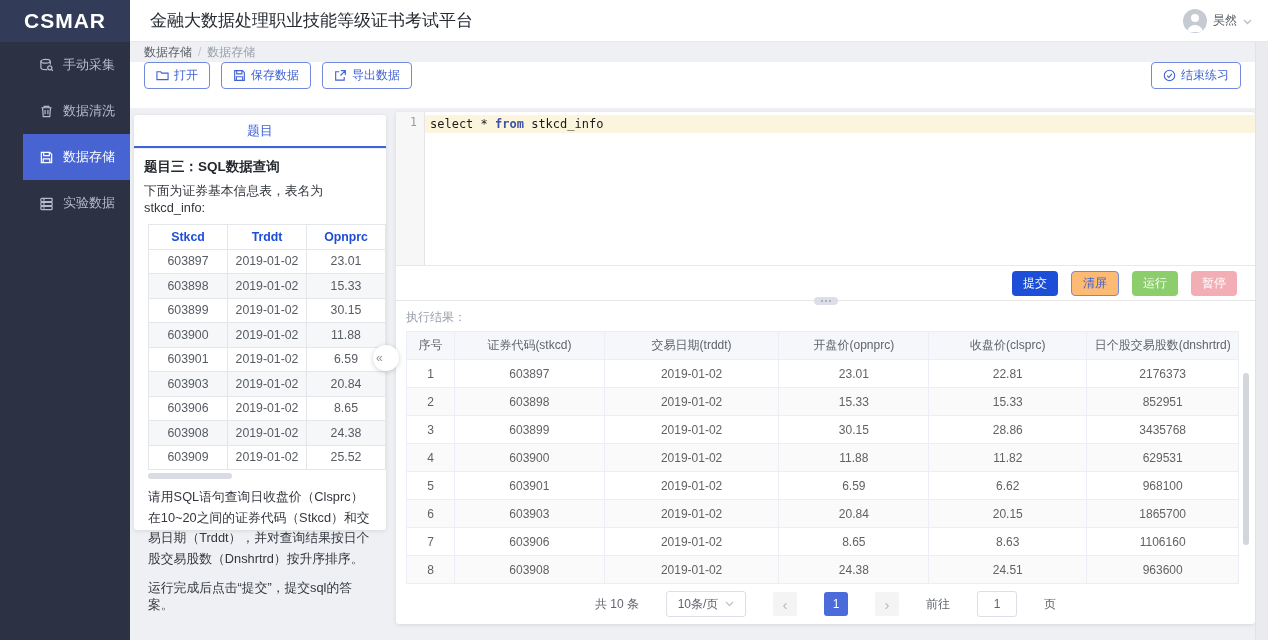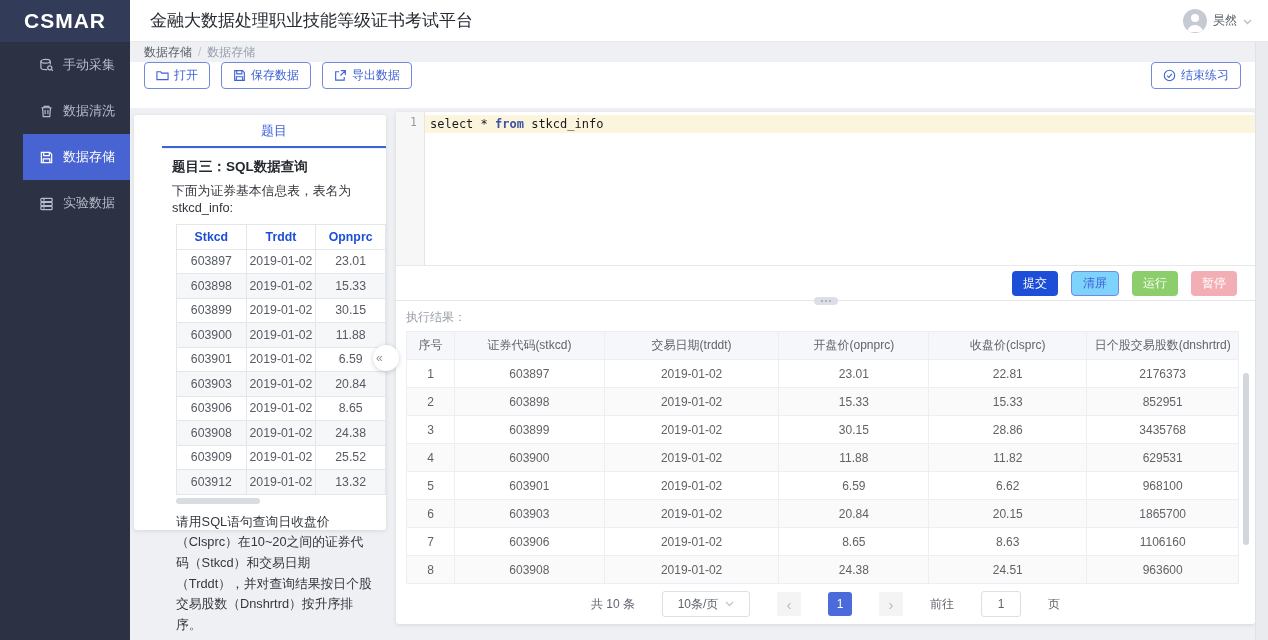--- a/index.html
+++ b/index.html
@@ -37,21 +37,21 @@
            border-radius:4px; height:27px; padding:0 11px; font-size:12px; margin-right:11px; cursor:pointer;
            font-family:inherit; }
   .o-btn svg { width:13px; height:13px; }
   .spacer { flex:1; }
   .finish-btn { margin-right:0; }
 
   .content { height:532px; margin-right:13px; display:flex; padding:4px 0 0 4px; gap:10px; }
 
   
   .q-card { width:252px; height:415px; margin-top:3px; background:#fff; border-radius:3px;
-            box-shadow:0 1px 4px rgba(0,0,0,.10); position:relative; flex-shrink:0;padding-left:28px; }
+            box-shadow:0 1px 4px rgba(0,0,0,.10); position:relative; flex-shrink:0; }
   .tabs { display:flex; height:34px; border-bottom:1px solid #ebeef5; }
   .tab { flex:1; display:flex; align-items:center; justify-content:center; font-size:13px; color:#9aa0a8; cursor:pointer; }
   .tab.active { color:#3f62d6; border-bottom:2px solid #3f62d6; }
   .q-title { font-weight:bold; font-size:13.5px; color:#24282e; padding:9px 10px 2px 10px; }
   .q-intro { font-size:12.8px; color:#33373d; padding:5px 10px 9px 10px; }
   .q-table { border-collapse:collapse; margin-left:14px; width:calc(100% - 14px); table-layout:fixed; }
   .q-table th, .q-table td { border:1px solid #e3e6eb; height:24.5px; text-align:center; font-size:12.3px; }
   .q-table th { font-weight:bold; color:#1d4ed8; }
   .q-table td { color:#565b63; }
   .q-table tbody tr:nth-child(even) { background:#f6f7f9; }
@@ -69,21 +69,21 @@
   .ed-gutter { width:29px; background:#f7f7f7; border-right:1px solid #e5e5e5; font-size:11.5px; color:#9a9a9a;
                text-align:right; padding:3px 7px 0 0; }
   .ed-code { flex:1; padding-top:3px; cursor:text; }
   .active-line { height:18px; background:#fcf5dd; display:flex; align-items:center; padding-left:5px;
                  font-size:12px; color:#1a1a1a; white-space:pre; }
   .kw { font-weight:bold; color:#3f51a5; }
 
   .actions { height:34px; display:flex; align-items:center; justify-content:flex-end; gap:13px; padding-right:18px; }
   .a-btn { height:25px; padding:0 11px; border:none; border-radius:4px; color:#fff; font-size:12px; cursor:pointer; font-family:inherit; }
   .btn-submit { background:#1d4ed8; }
-  .btn-clear { background:#7dd3fc; border:1px solid #6f8ae0; color:#3f62d6; }
+  .btn-clear { background:#fdba74; border:1px solid #6f8ae0; color:#3f62d6; }
   .btn-run { background:#8bce6b; }
   .btn-pause { background:#f3aeb5; }
 
   .results { flex:1; border-top:1px solid #e6e6e6; position:relative; display:flex; flex-direction:column; }
   .drag-pill { position:absolute; left:50%; top:-4px; transform:translateX(-50%); width:24px; height:8px;
                background:#dcdfe5; border-radius:4px; display:flex; align-items:center; justify-content:center; gap:2px; cursor:row-resize; }
   .drag-pill i { width:2px; height:2px; border-radius:50%; background:#9da2ab; }
   .r-label { font-size:12px; color:#9aa0a8; margin:8px 0 5px 10px; }
   .r-wrap { margin:0 16px 0 10px; position:relative; }
   .r-table { border-collapse:collapse; width:100%; table-layout:fixed; }
@@ -92,21 +92,21 @@
   .r-table td { color:#606266; }
   .r-table tbody tr:nth-child(even) { background:#fafafa; }
   .r-table th:first-child { width:48px; }
   .r-table th:nth-child(2) { width:18%; }
   .r-table th:nth-child(3) { width:21%; }
   .r-table th:nth-child(4) { width:18%; }
   .r-table th:nth-child(5) { width:19%; }
   .v-scroll { position:absolute; right:-10px; top:42px; width:6px; height:172px; border-radius:3px; background:#d3d6dd; }
 
   .pagination { height:40px; display:flex; align-items:center; justify-content:center; gap:27px; font-size:12px; color:#5f646c; }
-  .pg-select { width:88px; height:26px; border:1px solid #dcdfe6; border-radius:3px; display:flex; align-items:center;
+  .pg-select { width:80px; height:26px; border:1px solid #dcdfe6; border-radius:3px; display:flex; align-items:center;
                justify-content:center; gap:7px; color:#5f646c; cursor:pointer; background:#fff; }
   .pg-arrow { width:24px; height:24px; border-radius:2px; background:#f4f4f5; display:flex; align-items:center;
               justify-content:center; color:#b4b8bf; font-size:15px; cursor:pointer; }
   .pg-page { width:24px; height:24px; border-radius:3px; background:#4a6bd9; color:#fff; display:flex; align-items:center;
              justify-content:center; font-size:12px; cursor:pointer; }
   .pg-goto-input { width:40px; height:26px; border:1px solid #dcdfe6; border-radius:3px; text-align:center; font-size:12px;
                    color:#5f646c; font-family:inherit; }
 </style>
 </head>
 <body>
@@ -268,25 +268,20 @@
               </tr>
               <tr>
                 <td>603908</td>
                 <td>2019-01-02</td>
                 <td>24.38</td>
               </tr>
               <tr>
                 <td>603909</td>
                 <td>2019-01-02</td>
                 <td>25.52</td>
-              </tr>
-              <tr>
-                <td>603912</td>
-                <td>2019-01-02</td>
-                <td>13.32</td>
               </tr>
             </tbody>
         </table>
         <div class="h-scroll"></div>
         <div class="q-body">请用SQL语句查询日收盘价（Clsprc）在10~20之间的证券代码（Stkcd）和交易日期（Trddt），并对查询结果按日个股交易股数（Dnshrtrd）按升序排序。</div>
         <div class="q-note">运行完成后点击“提交”，提交sql的答案。</div>
         <div class="collapse-handle">
           <span>«</span>
         </div>
       </div>

